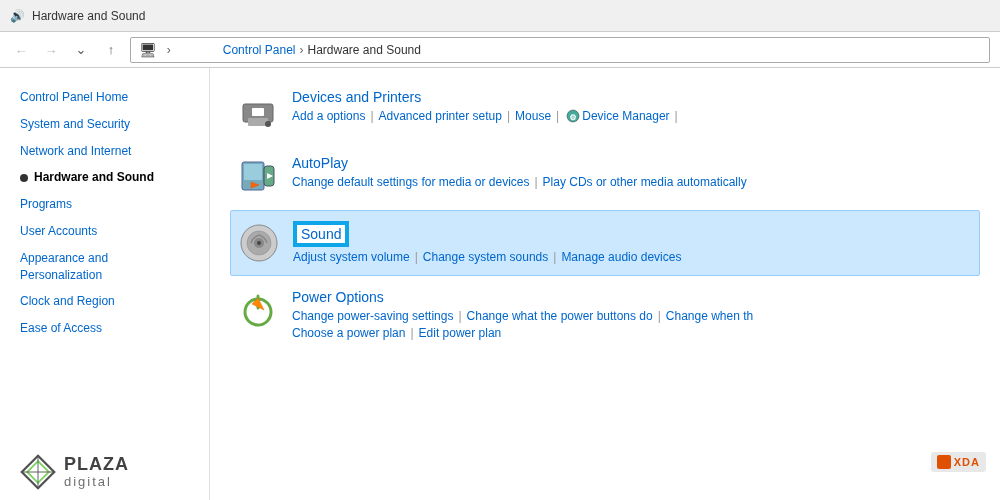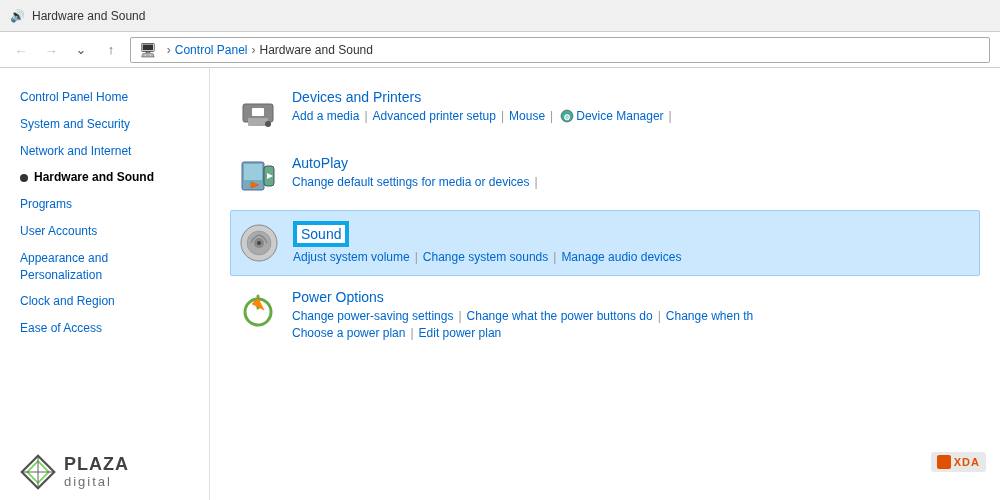--- a/index.html
+++ b/index.html
@@ -70,21 +70,21 @@
       padding: 0 8px;
       font-size: 12px;
       color: #333;
       border-radius: 2px;
     }
     .path-icon {
       margin-right: 6px;
       font-size: 14px;
     }
     .path-sep { color: #666; margin: 0 4px; }
-    .path-link { color: #0066cc; cursor: pointer; text-decoration: none; }
+    .path-link { color: #0066cc; cursor: pointer; text-decoration: none; margin-left: 48px; }
     .path-current { color: #333; }
 
     
     .main-content {
       display: flex;
       height: calc(500px - 68px);
       background: #fff;
     }
 
     
@@ -299,21 +299,21 @@
         <svg width="40" height="40" viewBox="0 0 40 40">
           <rect x="5" y="14" width="30" height="18" rx="2" fill="#888" stroke="#666" stroke-width="1"></rect>
           <rect x="10" y="28" width="20" height="8" rx="1" fill="#aaa"></rect>
           <rect x="14" y="18" width="12" height="8" fill="#fff" rx="1"></rect>
           <circle cx="30" cy="34" r="3" fill="#555"></circle>
         </svg>
       </div>
       <div class="section-text">
         <div><a class="section-title">Devices and Printers</a></div>
         <div class="section-links">
-          <a>Add a media</a>
+          <a>Add a options</a>
           <span class="sep">|</span>
           <a>Advanced printer setup</a>
           <span class="sep">|</span>
           <a>Mouse</a>
           <span class="sep">|</span>
           <svg width="14" height="14" viewBox="0 0 14 14" style="vertical-align:middle;margin:0 2px">
             <circle cx="7" cy="7" r="6" fill="#4a9" stroke="#333" stroke-width="0.5"></circle>
             <text x="7" y="11" text-anchor="middle" font-size="8" fill="white" font-weight="bold">⚙</text>
           </svg>
           <a>Device Manager</a>
@@ -330,20 +330,21 @@
           <polygon points="13,26 13,32 21,29" fill="#f60" stroke="#d50" stroke-width="0.5"></polygon>
           <rect x="26" y="10" width="10" height="20" rx="3" fill="#6a8" stroke="#456" stroke-width="1"></rect>
           <polygon points="29,17 29,23 35,20" fill="#fff"></polygon>
         </svg>
       </div>
       <div class="section-text">
         <div><a class="section-title">AutoPlay</a></div>
         <div class="section-links">
           <a>Change default settings for media or devices</a>
           <span class="sep">|</span>
+          <a>Play CDs or other media automatically</a>
         </div>
       </div>
     </div>
 
     <div class="section-row highlighted">
       <div class="section-icon">
         <svg width="40" height="40" viewBox="0 0 40 40">
           <circle cx="20" cy="20" r="18" fill="#ccc" stroke="#888" stroke-width="1"></circle>
           <circle cx="20" cy="20" r="12" fill="#aaa" stroke="#888" stroke-width="0.5"></circle>
           <circle cx="20" cy="20" r="5" fill="#888"></circle>

